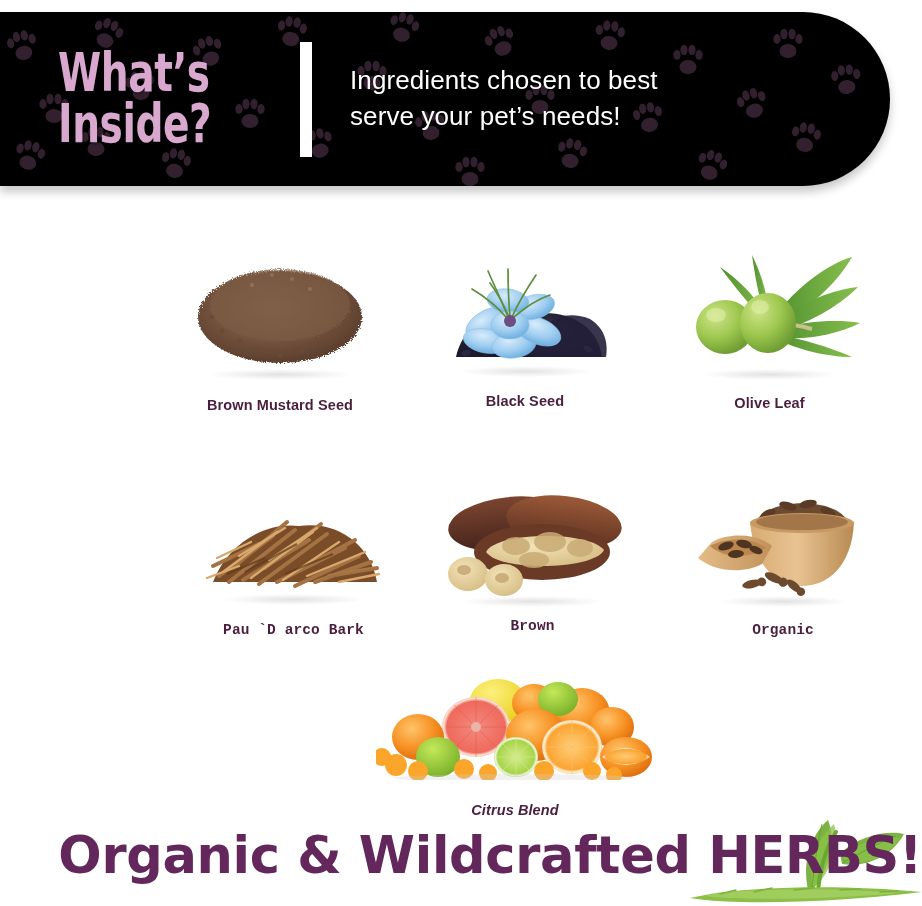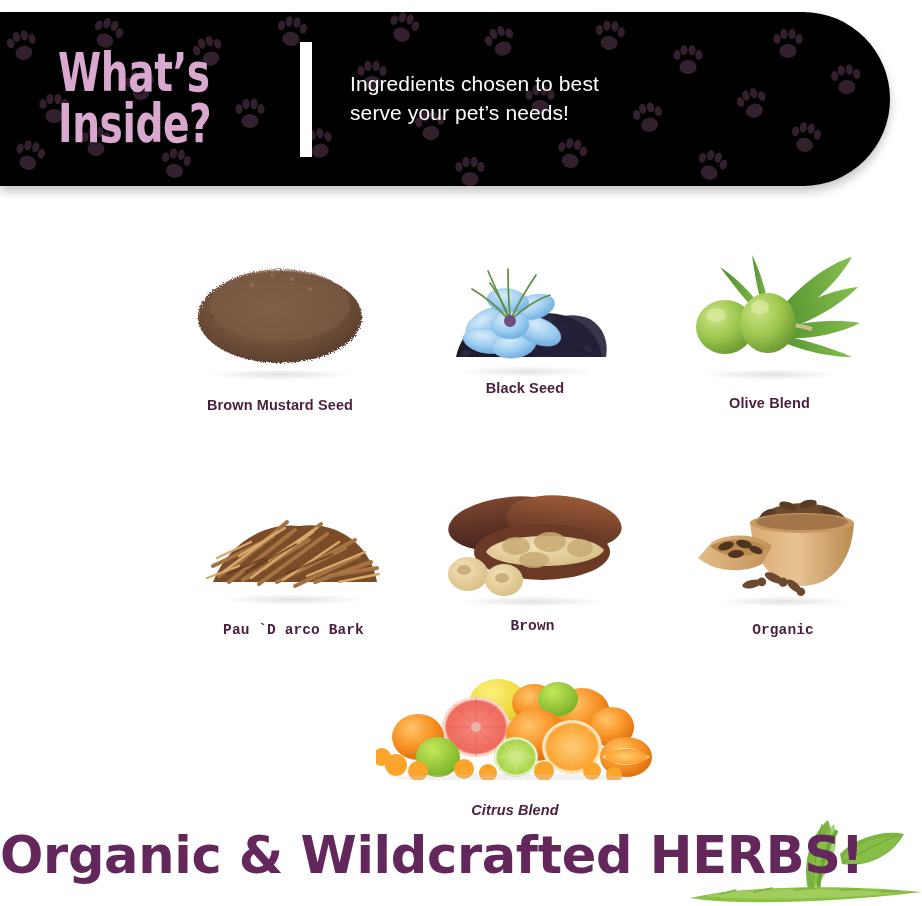--- a/index.html
+++ b/index.html
@@ -29,21 +29,21 @@
     transform:scaleX(.82);transform-origin:left center;
     text-shadow:2px 2px 2px rgba(0,0,0,.28);
     white-space:pre-line;
   }
   #divider{
     flex:0 0 auto;width:12px;height:115px;background:#ffffff;
     margin-left:-58px;margin-right:38px;
   }
   #tagline-head{
     flex:1 1 auto;color:#ffffff;
-    font-size:21px;line-height:1.38;font-weight:400;
+    font-size:26px;line-height:1.38;font-weight:400;
     letter-spacing:.1px;white-space:pre-line;
     text-shadow:1px 1px 2px rgba(0,0,0,.18);
   }
 
   
   .row{position:absolute;left:4px;width:922px;display:flex;}
   .cell{display:flex;flex-direction:column;align-items:center;}
   .photo{position:relative;}
   .cap{
     color:#4A1F3D;font-weight:bold;font-size:14.5px;
@@ -54,21 +54,21 @@
   .refl{
     position:absolute;left:12%;right:12%;bottom:-7px;height:11px;
     background:radial-gradient(ellipse at center,rgba(150,150,150,.28),rgba(255,255,255,0) 70%);
   }
 
   
   #bottom{
     position:absolute;left:0;top:826px;width:922px;height:80px;
   }
   #herbs-text{
-    position:absolute;left:0;top:0;width:922px;text-align:left;
+    position:absolute;left:0;top:0;width:922px;text-align:right;
     color:#63275C;font-size:51px;font-weight:bold;letter-spacing:-.3px;
     font-family:"DejaVu Sans","Liberation Sans",sans-serif;
   }
   #sprout{position:absolute;left:690px;top:-12px;width:232px;height:92px;}
 </style>
 </head>
 <body>
 
 <div id="banner">
   <svg id="paws" viewBox="0 0 890 174" preserveAspectRatio="none" aria-hidden="true">
@@ -201,21 +201,21 @@
             <path d="M74 72 C82 54 90 42 98 30"></path>
             <path d="M68 72 C56 58 44 50 34 44"></path>
             <path d="M76 72 C90 60 100 54 112 50"></path>
             <path d="M71 72 C64 56 58 46 52 38"></path>
           </g>
           <circle cx="72" cy="76" r="6" fill="#6e4d82"></circle>
         </g>
       </svg>
       <div class="refl"></div>
     </div>
-    <div class="cap" style="margin-top:10px;">Black Seed</div>
+    <div class="cap" style="margin-top:23px;">Black Seed</div>
   </div>
 
   <div class="cell" style="margin-left:62px;width:185px;">
     <div class="photo" style="width:180px;height:128px;">
       <svg viewBox="0 0 180 128" width="180" height="128">
         <defs>
           <radialGradient id="oliv" cx="33%" cy="30%" r="72%">
             <stop offset="0%" stop-color="#cfe38a"></stop>
               <stop offset="55%" stop-color="#9ec84f"></stop>
             <stop offset="100%" stop-color="#6f9d33"></stop>
@@ -237,21 +237,21 @@
 
         <path d="M86 80 C100 78 118 80 132 84" stroke="#c9c08a" stroke-width="4" fill="none"></path>
 
         <ellipse cx="45" cy="82" rx="29" ry="27" fill="url(#oliv)"></ellipse>
         <ellipse cx="88" cy="78" rx="28" ry="30" fill="url(#oliv)"></ellipse>
         <ellipse cx="36" cy="70" rx="10" ry="7" fill="#e2f0ac" opacity=".55"></ellipse>
         <ellipse cx="80" cy="62" rx="9" ry="7" fill="#e2f0ac" opacity=".55"></ellipse>
       </svg>
       <div class="refl"></div>
     </div>
-    <div class="cap" style="margin-top:22px;">Olive Blend</div>
+    <div class="cap" style="margin-top:22px;">Olive Leaf</div>
   </div>
 </div>
 
 <div class="row" style="top:470px;font-family:Liberation Mono, monospace;">
 
   <div class="cell" style="margin-left:192px;width:195px;">
     <div class="photo" style="width:190px;height:128px;">
       <svg viewBox="0 0 190 128" width="190" height="128">
         <defs>
           <linearGradient id="bk" x1="0" y1="0" x2="1" y2="1">

